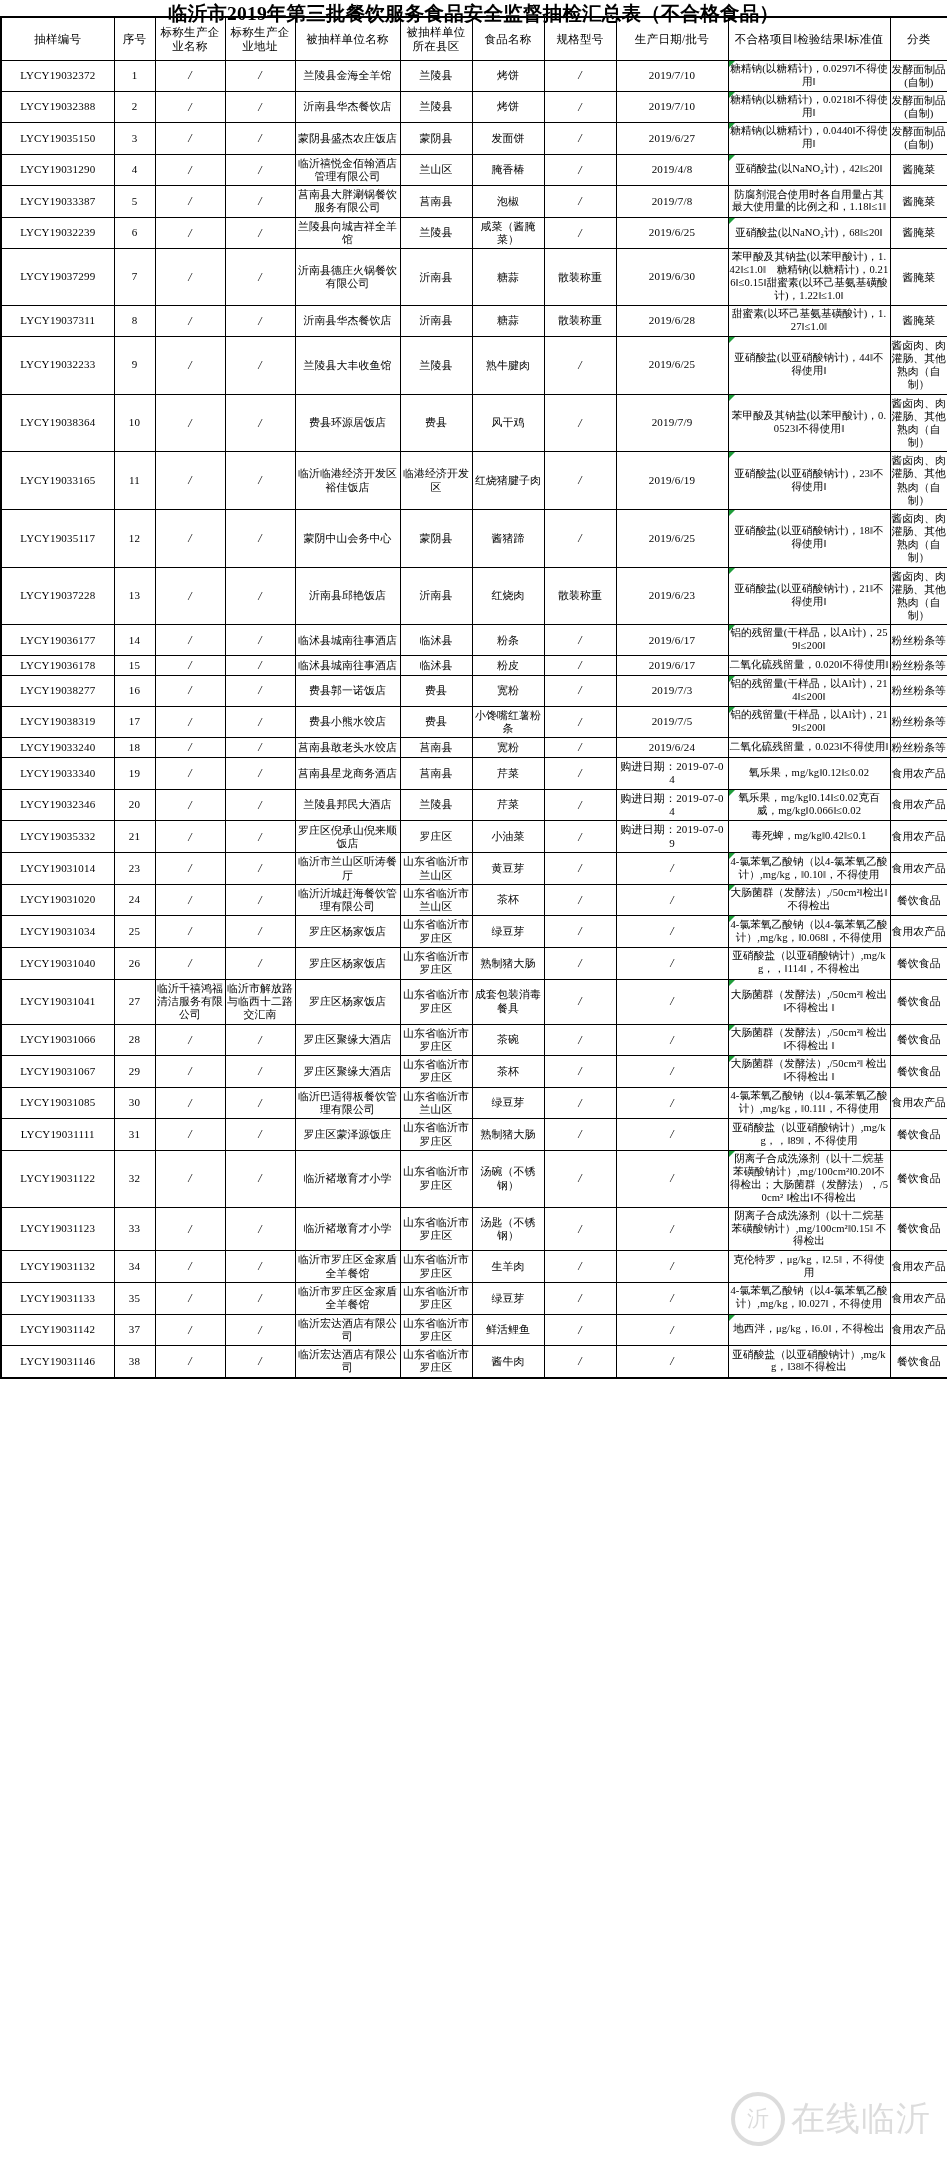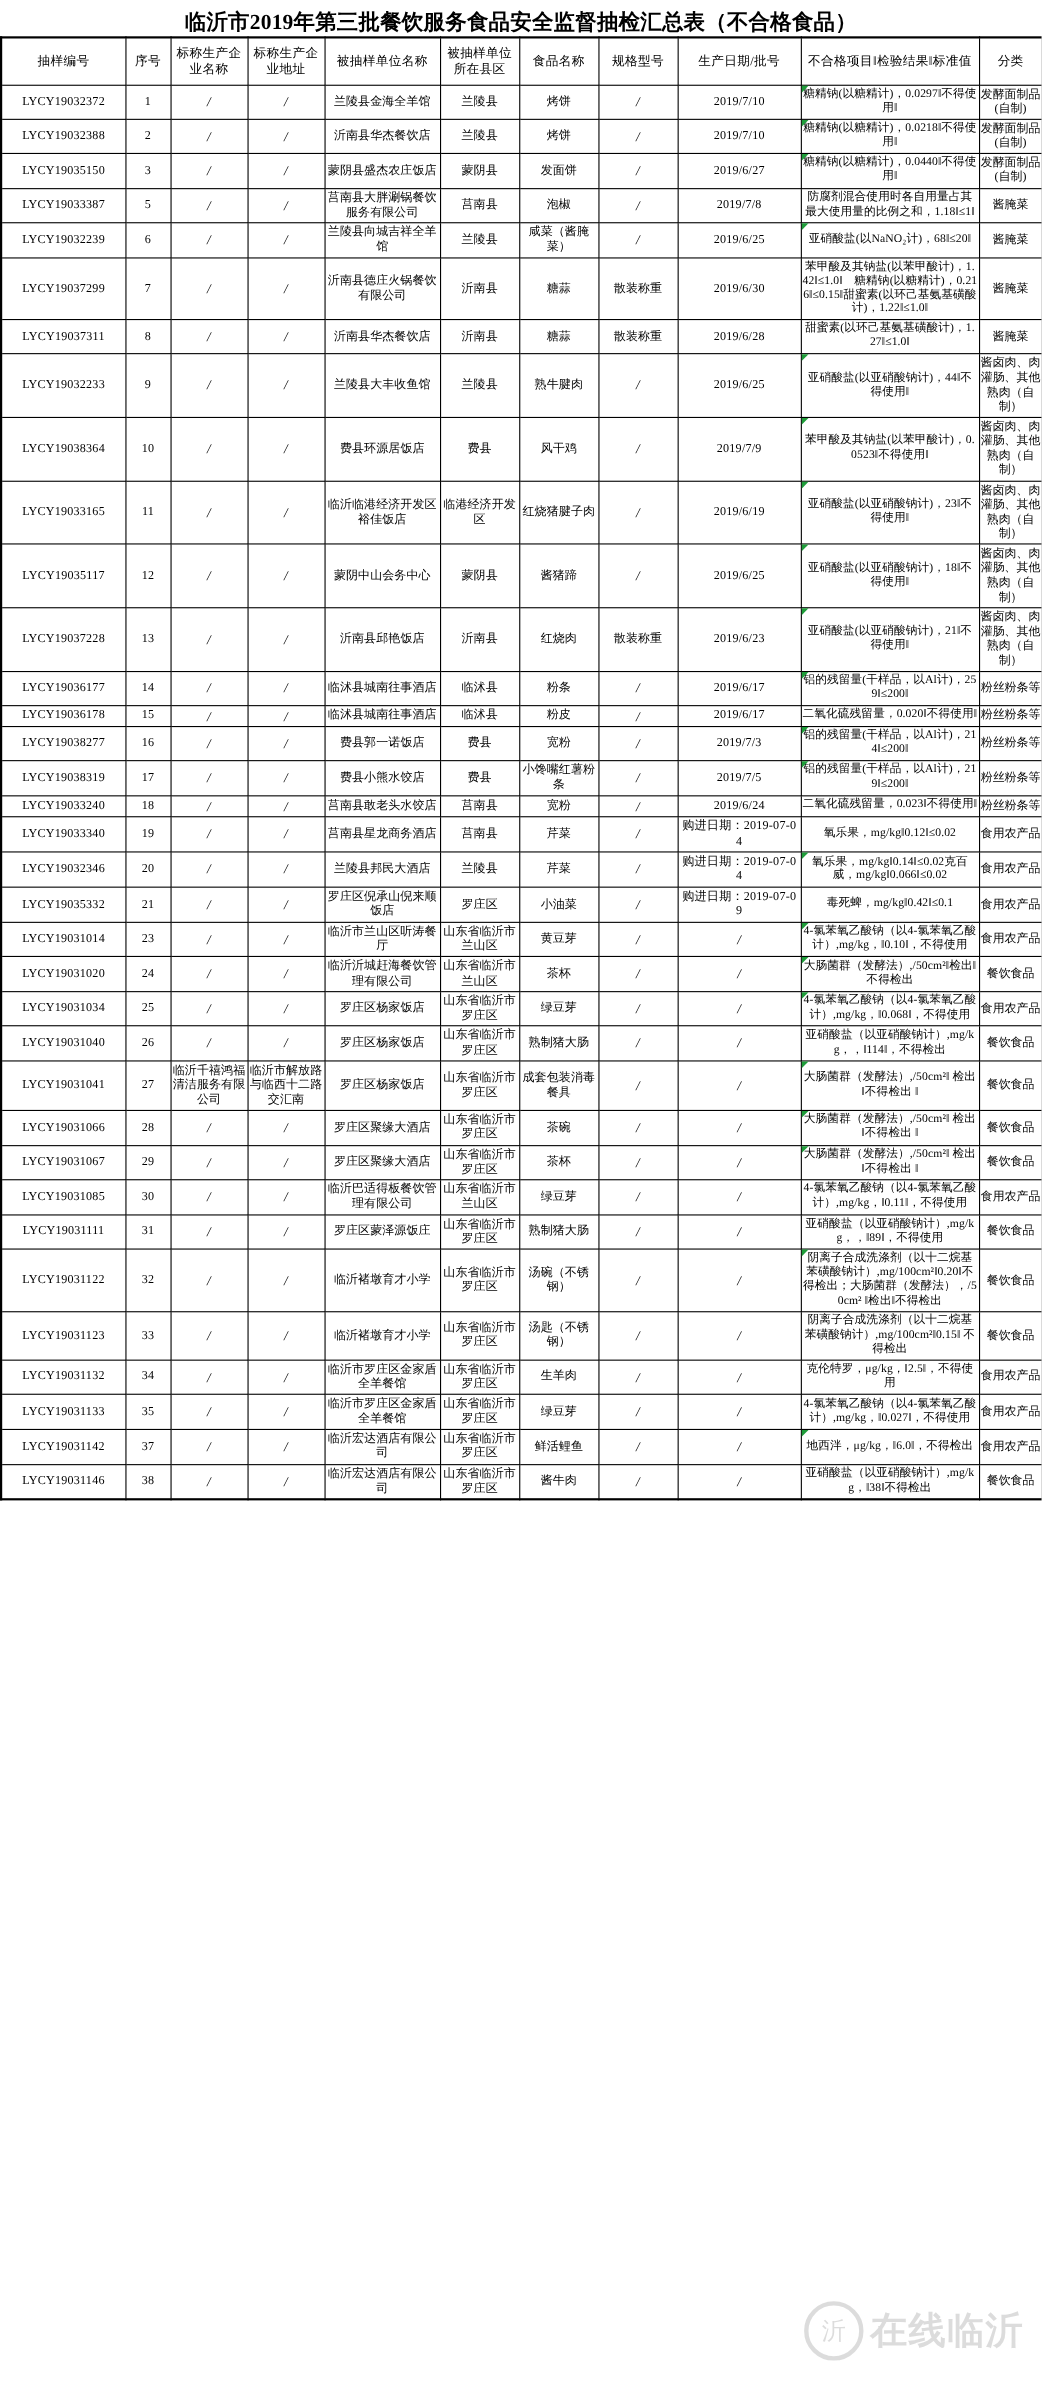--- a/index.html
+++ b/index.html
@@ -10,23 +10,23 @@
   }
   #page {
     width: 947px;
     min-height: 2172px;
     background: #ffffff;
     position: relative;
     overflow: hidden;
   }
   
   .title-bar {
-    height: 33px;
+    height: 16px;
     display: flex;
-    align-items: flex-end;
+    align-items: flex-start;
     justify-content: center;
   }
   .title-text {
     font-size: 19.5px;
     font-weight: bold;
     letter-spacing: 0.2px;
     color: #000;
     white-space: nowrap;
     font-family: "Liberation Serif", "DejaVu Serif", serif;
   }
@@ -105,21 +105,21 @@
     border-radius: 50%;
     border: 4px solid #8e8e8e;
     display: flex; align-items: center; justify-content: center;
     font-size: 22px; color: #8e8e8e;
     flex: none;
     font-family: "Liberation Serif", serif;
   }
   #watermark .wm-text {
     font-size: 34px;
     color: #8e8e8e;
-    font-weight: bold;
+    font-weight: normal;
     letter-spacing: 1px;
     white-space: nowrap;
     font-family: "Liberation Sans", sans-serif;
   }
 </style>
 </head>
 <body>
 
 <div id="page">
 
@@ -190,20 +190,33 @@
           <td class="c-addr slash">/</td>
           <td class="c-unit">蒙阴县盛杰农庄饭店</td>
           <td class="c-county">蒙阴县</td>
           <td class="c-food">发面饼</td>
           <td class="c-spec slash">/</td>
           <td class="c-date">2019/6/27</td>
           <td class="c-result marker">糖精钠(以糖精计)，0.0440‖不得使用‖</td>
           <td class="c-class">发酵面制品(自制)</td>
         </tr>
         <tr>
+          <td class="c-code">LYCY19031290</td>
+          <td class="c-seq">4</td>
+          <td class="c-mfr slash">/</td>
+          <td class="c-addr slash">/</td>
+          <td class="c-unit">临沂禧悦金佰翰酒店管理有限公司</td>
+          <td class="c-county">兰山区</td>
+          <td class="c-food">腌香椿</td>
+          <td class="c-spec slash">/</td>
+          <td class="c-date">2019/4/8</td>
+          <td class="c-result marker">亚硝酸盐(以NaNO₂计)，42‖≤20‖</td>
+          <td class="c-class">酱腌菜</td>
+        </tr>
+        <tr>
           <td class="c-code">LYCY19033387</td>
           <td class="c-seq">5</td>
           <td class="c-mfr slash">/</td>
           <td class="c-addr slash">/</td>
           <td class="c-unit">莒南县大胖涮锅餐饮服务有限公司</td>
           <td class="c-county">莒南县</td>
           <td class="c-food">泡椒</td>
           <td class="c-spec slash">/</td>
           <td class="c-date">2019/7/8</td>
           <td class="c-result">防腐剂混合使用时各自用量占其最大使用量的比例之和，1.18‖≤1‖</td>

